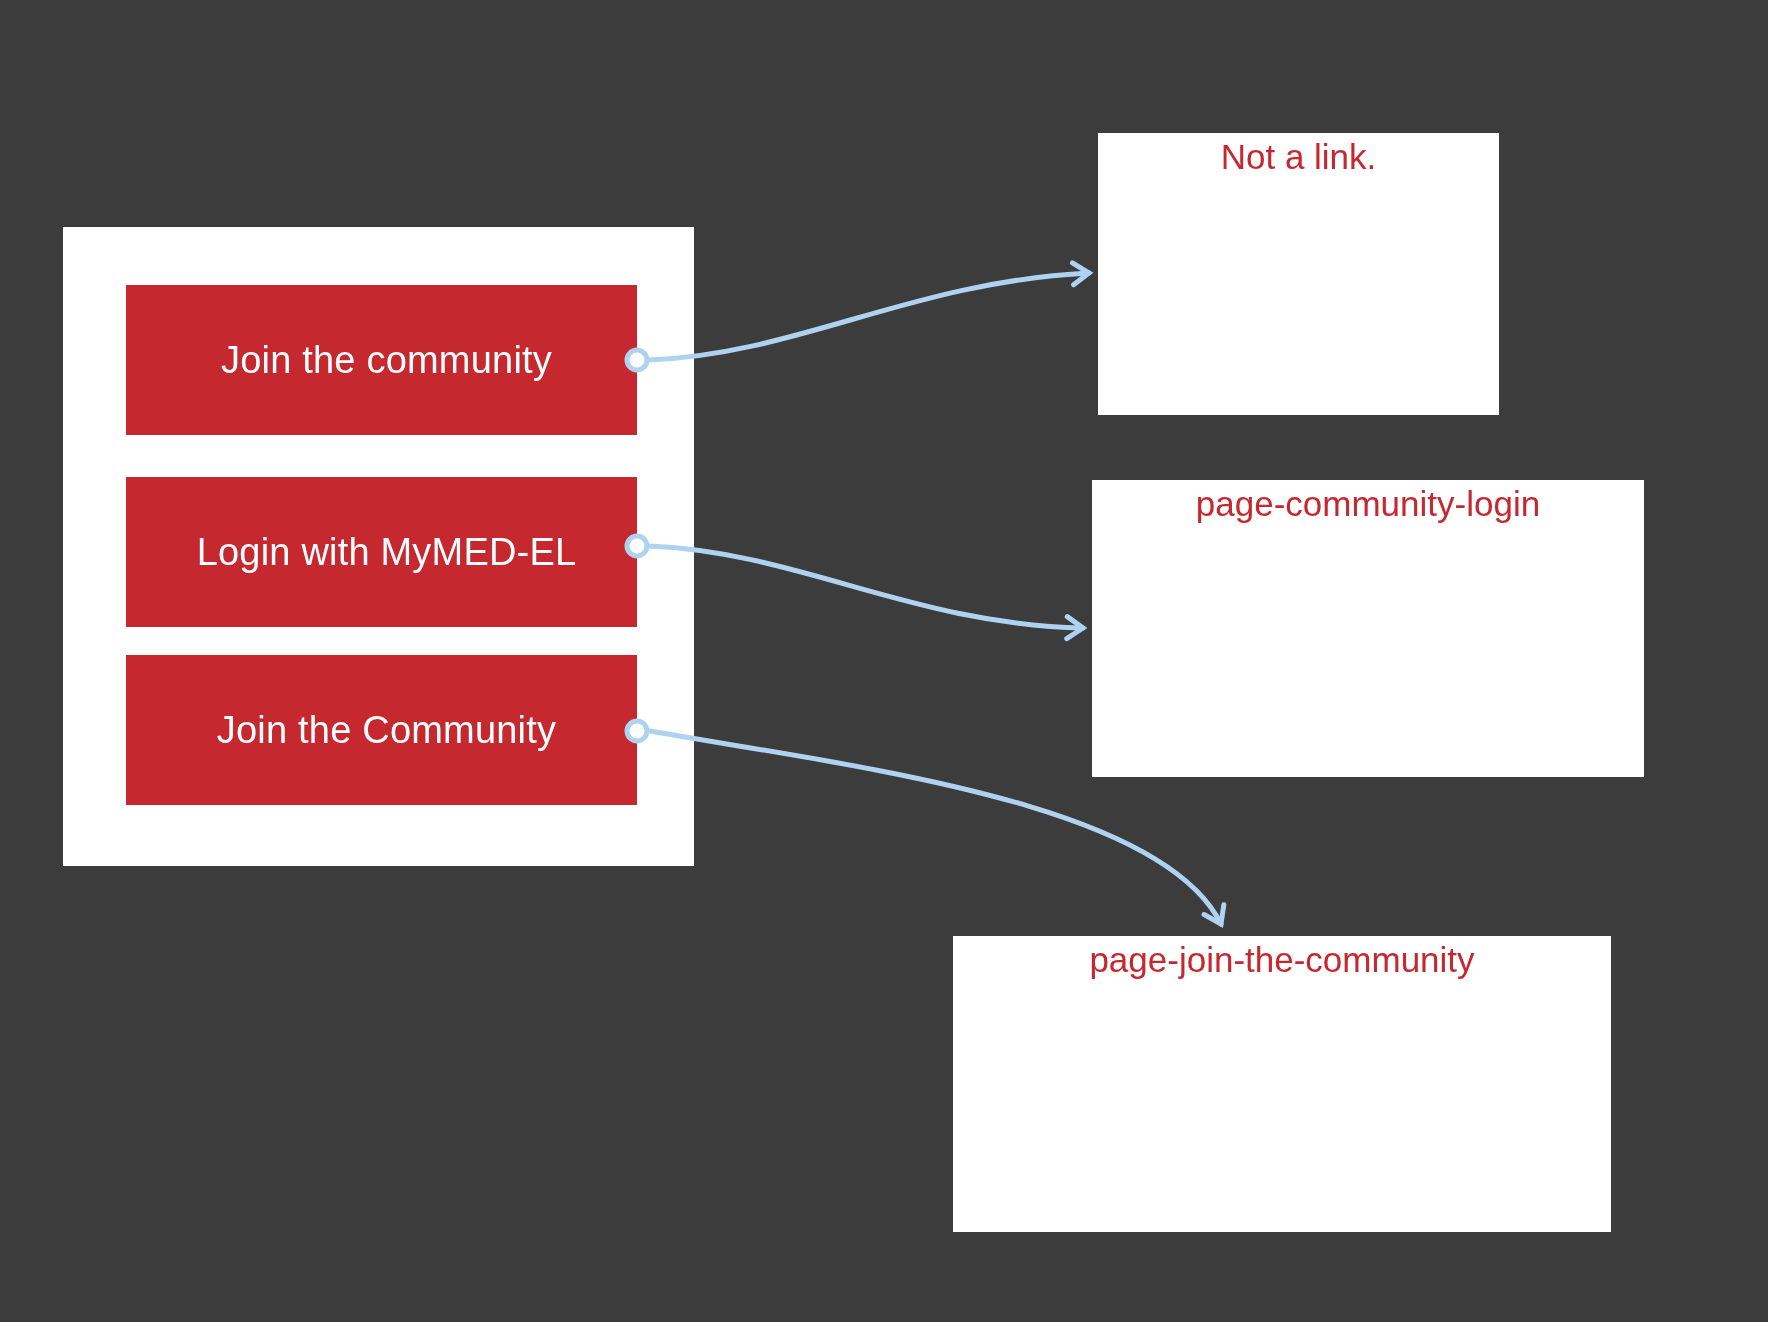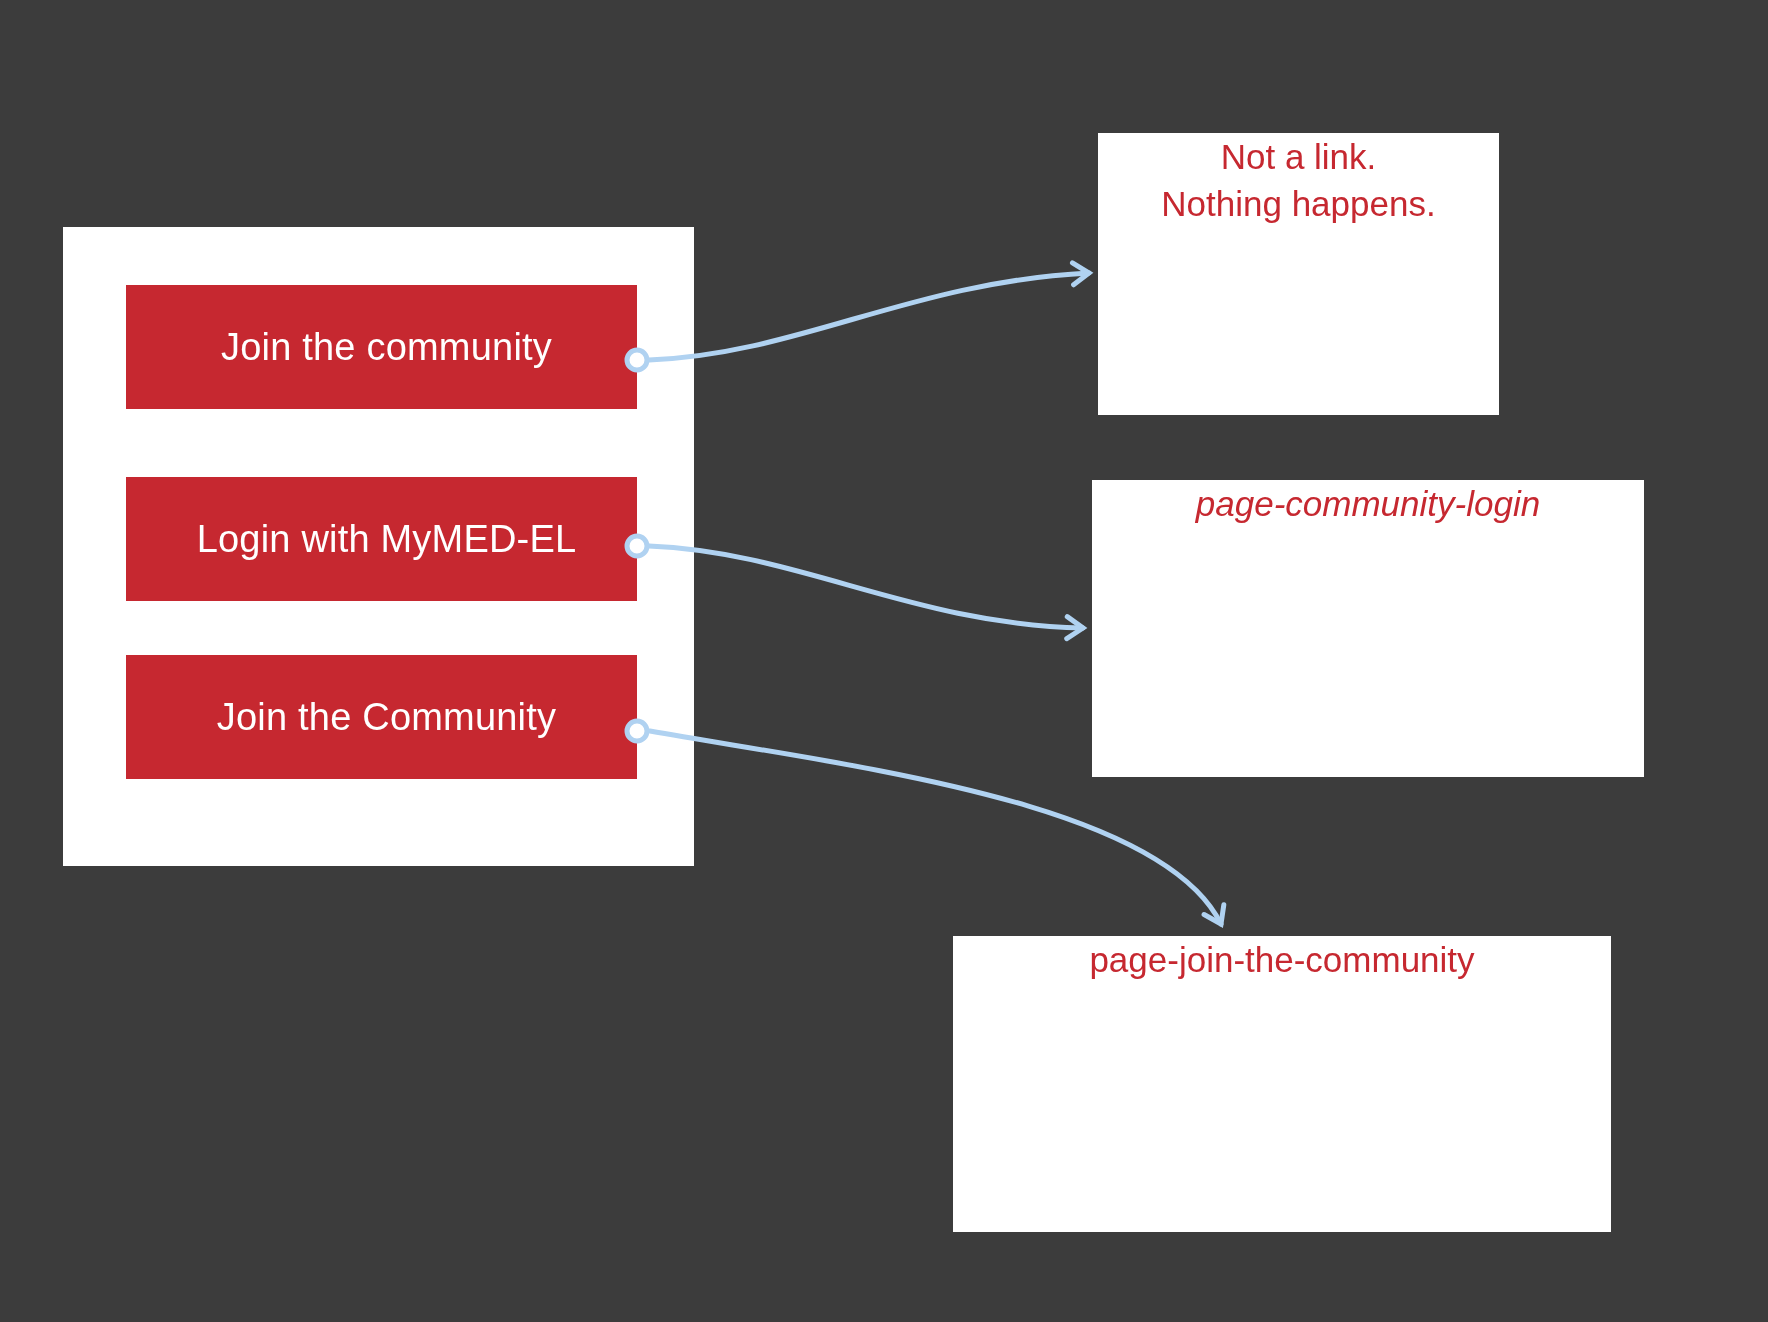--- a/index.html
+++ b/index.html
@@ -23,21 +23,21 @@
     position: absolute;
     background: var(--surface);
   }
   .screen-frame {
     left: 63px; top: 227px; width: 631px; height: 639px;
   }
   .btn {
     position: absolute;
     left: 63px;
     width: 511px;
-    height: 124px;
+    height: 150px;
     background: var(--accent-red);
     color: var(--button-text);
     font-size: 38px;
     letter-spacing: 0.2px;
     display: flex;
     align-items: center;
     justify-content: center;
     cursor: pointer;
     padding-left: 10px;
   }
@@ -48,21 +48,21 @@
     display: flex;
     flex-direction: column;
     align-items: center;
     justify-content: flex-start;
     text-align: center;
     color: var(--accent-red);
     font-size: 35px;
     line-height: 47px;
   }
   .target-no-link  { left: 1098px; top: 133px; width: 401px; height: 282px; }
-  .target-login    { left: 1092px; top: 480px; width: 552px; height: 297px; font-style: italic; }
+  .target-login    { left: 1092px; top: 480px; width: 552px; height: 297px; }
   .target-join     { left: 953px;  top: 936px; width: 658px; height: 296px; }
   .overlay {
     position: absolute;
     left: 0; top: 0;
     width: 1768px;
     height: 1322px;
     pointer-events: none;
   }
   .overlay .connector-path {
     fill: none;
@@ -89,21 +89,20 @@
 <div class="canvas">
 
   <div class="frame screen-frame">
     <div class="btn btn-1">Join the community</div>
     <div class="btn btn-2">Login with MyMED-EL</div>
     <div class="btn btn-3">Join the Community</div>
   </div>
 
   <div class="frame target target-no-link">
     <span>Not a link.</span>
-    <span>Nothing happens.</span>
   </div>
 
   <div class="frame target target-login">
     <span>page-community-login</span>
   </div>
 
   <div class="frame target target-join">
     <span>page-join-the-community</span>
   </div>
 

